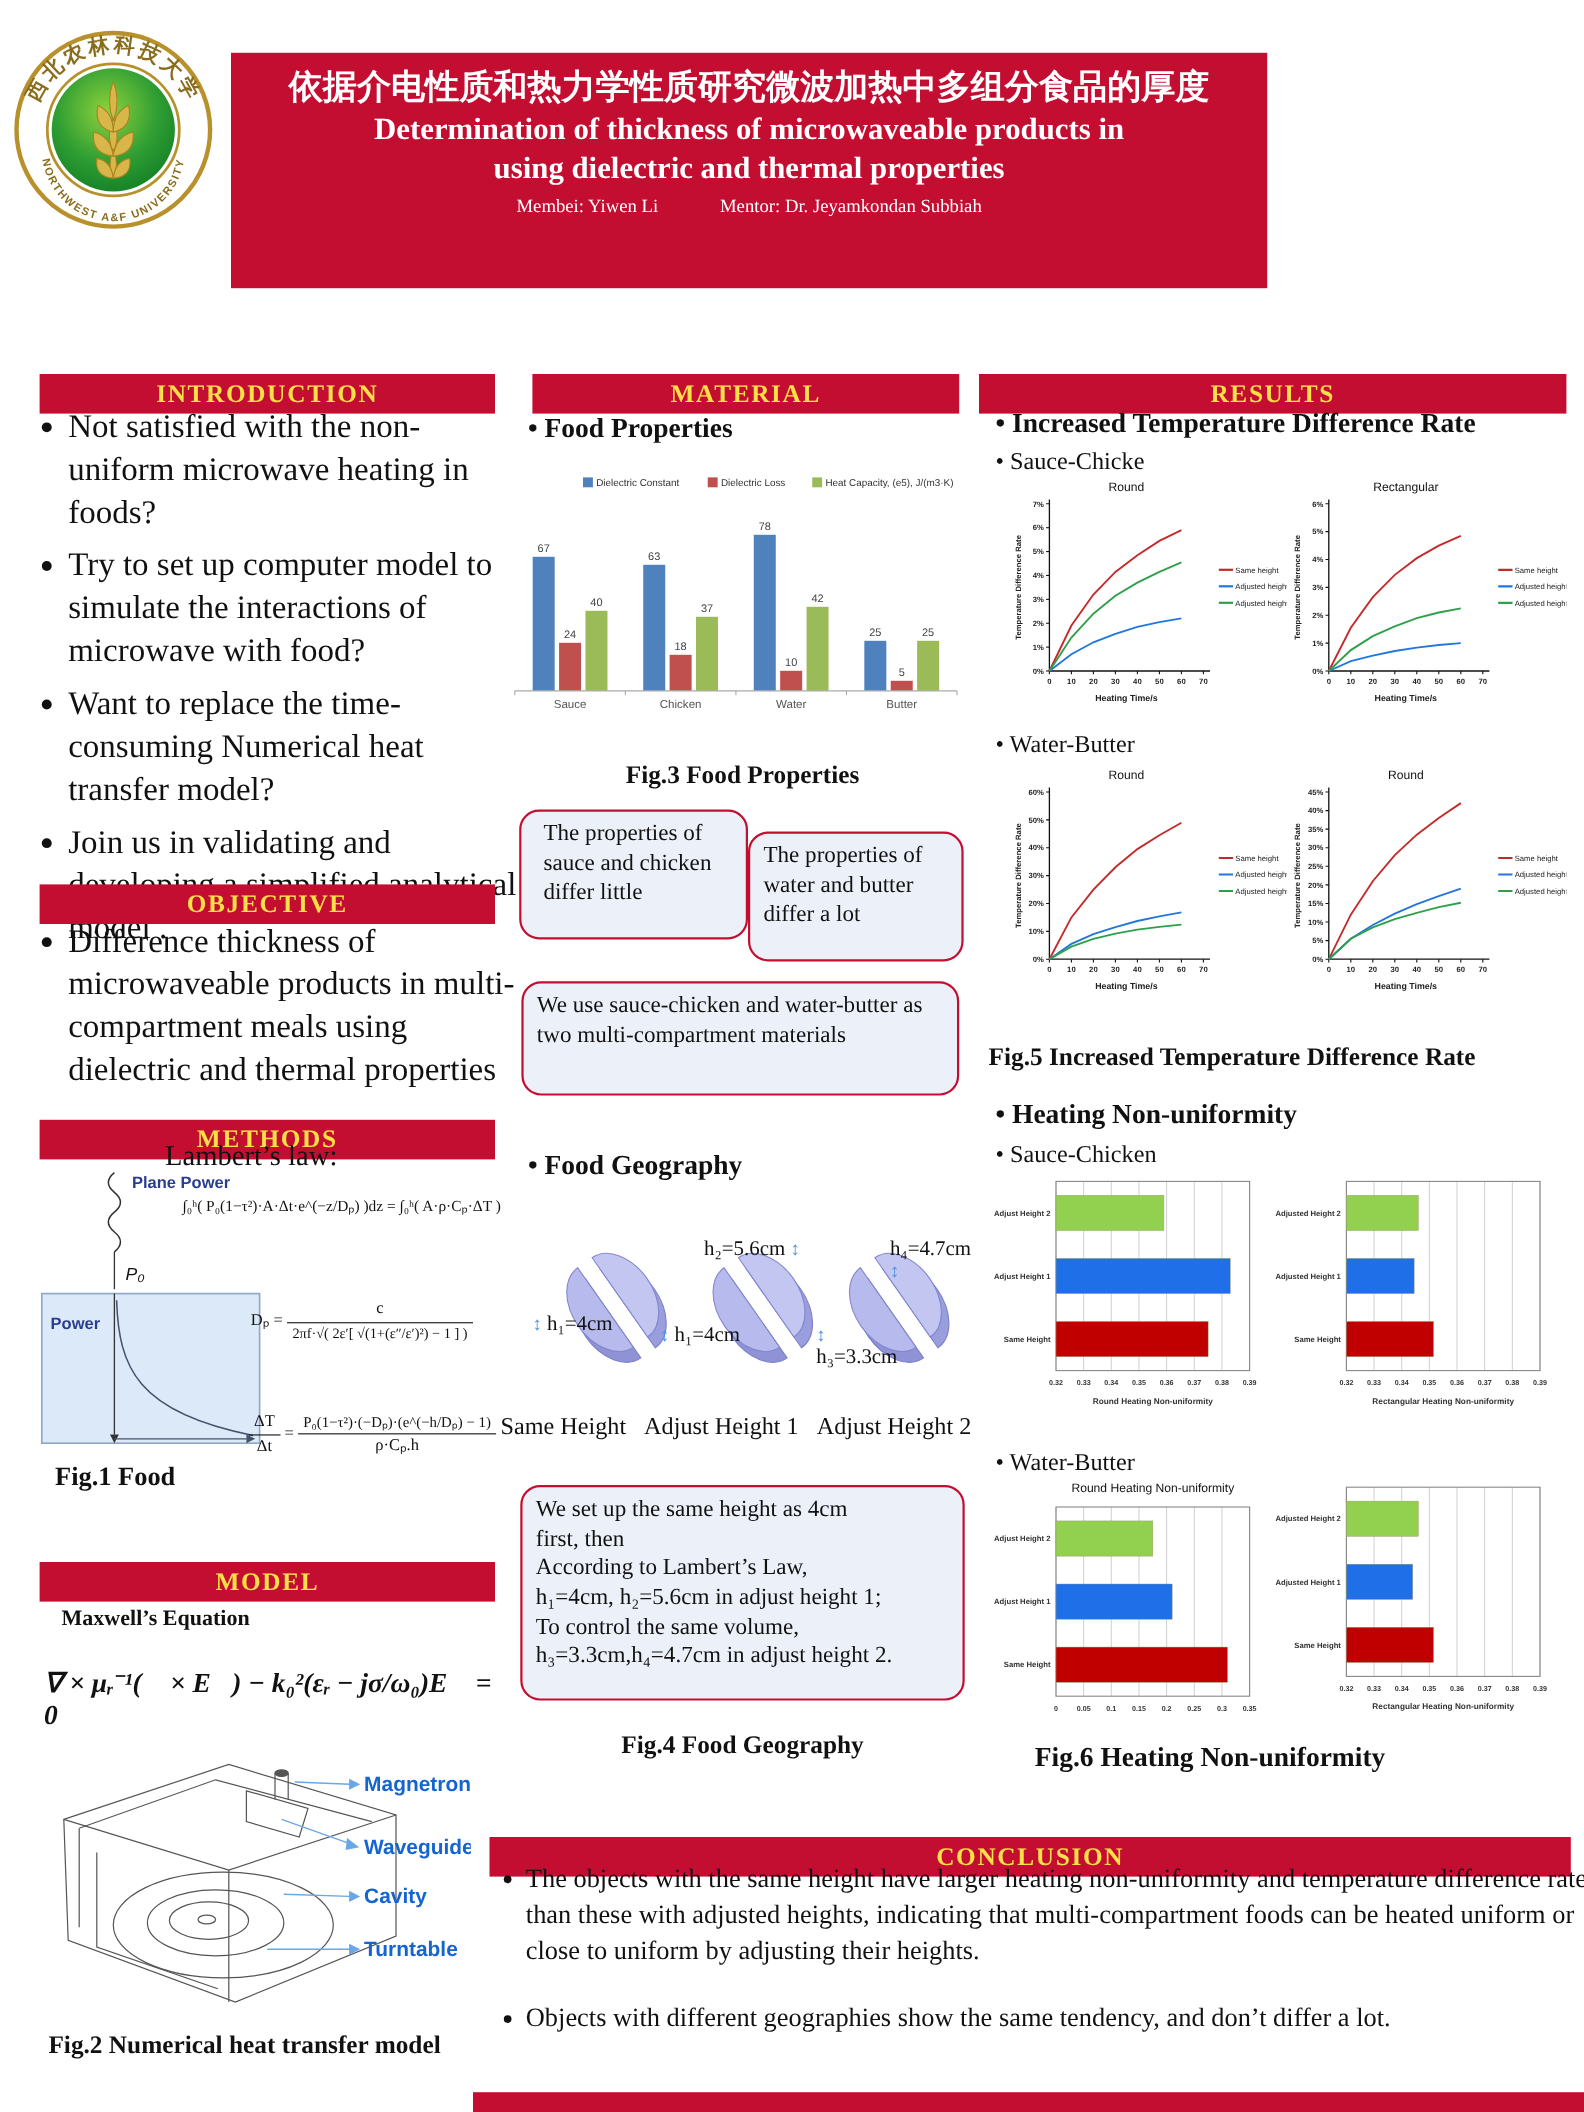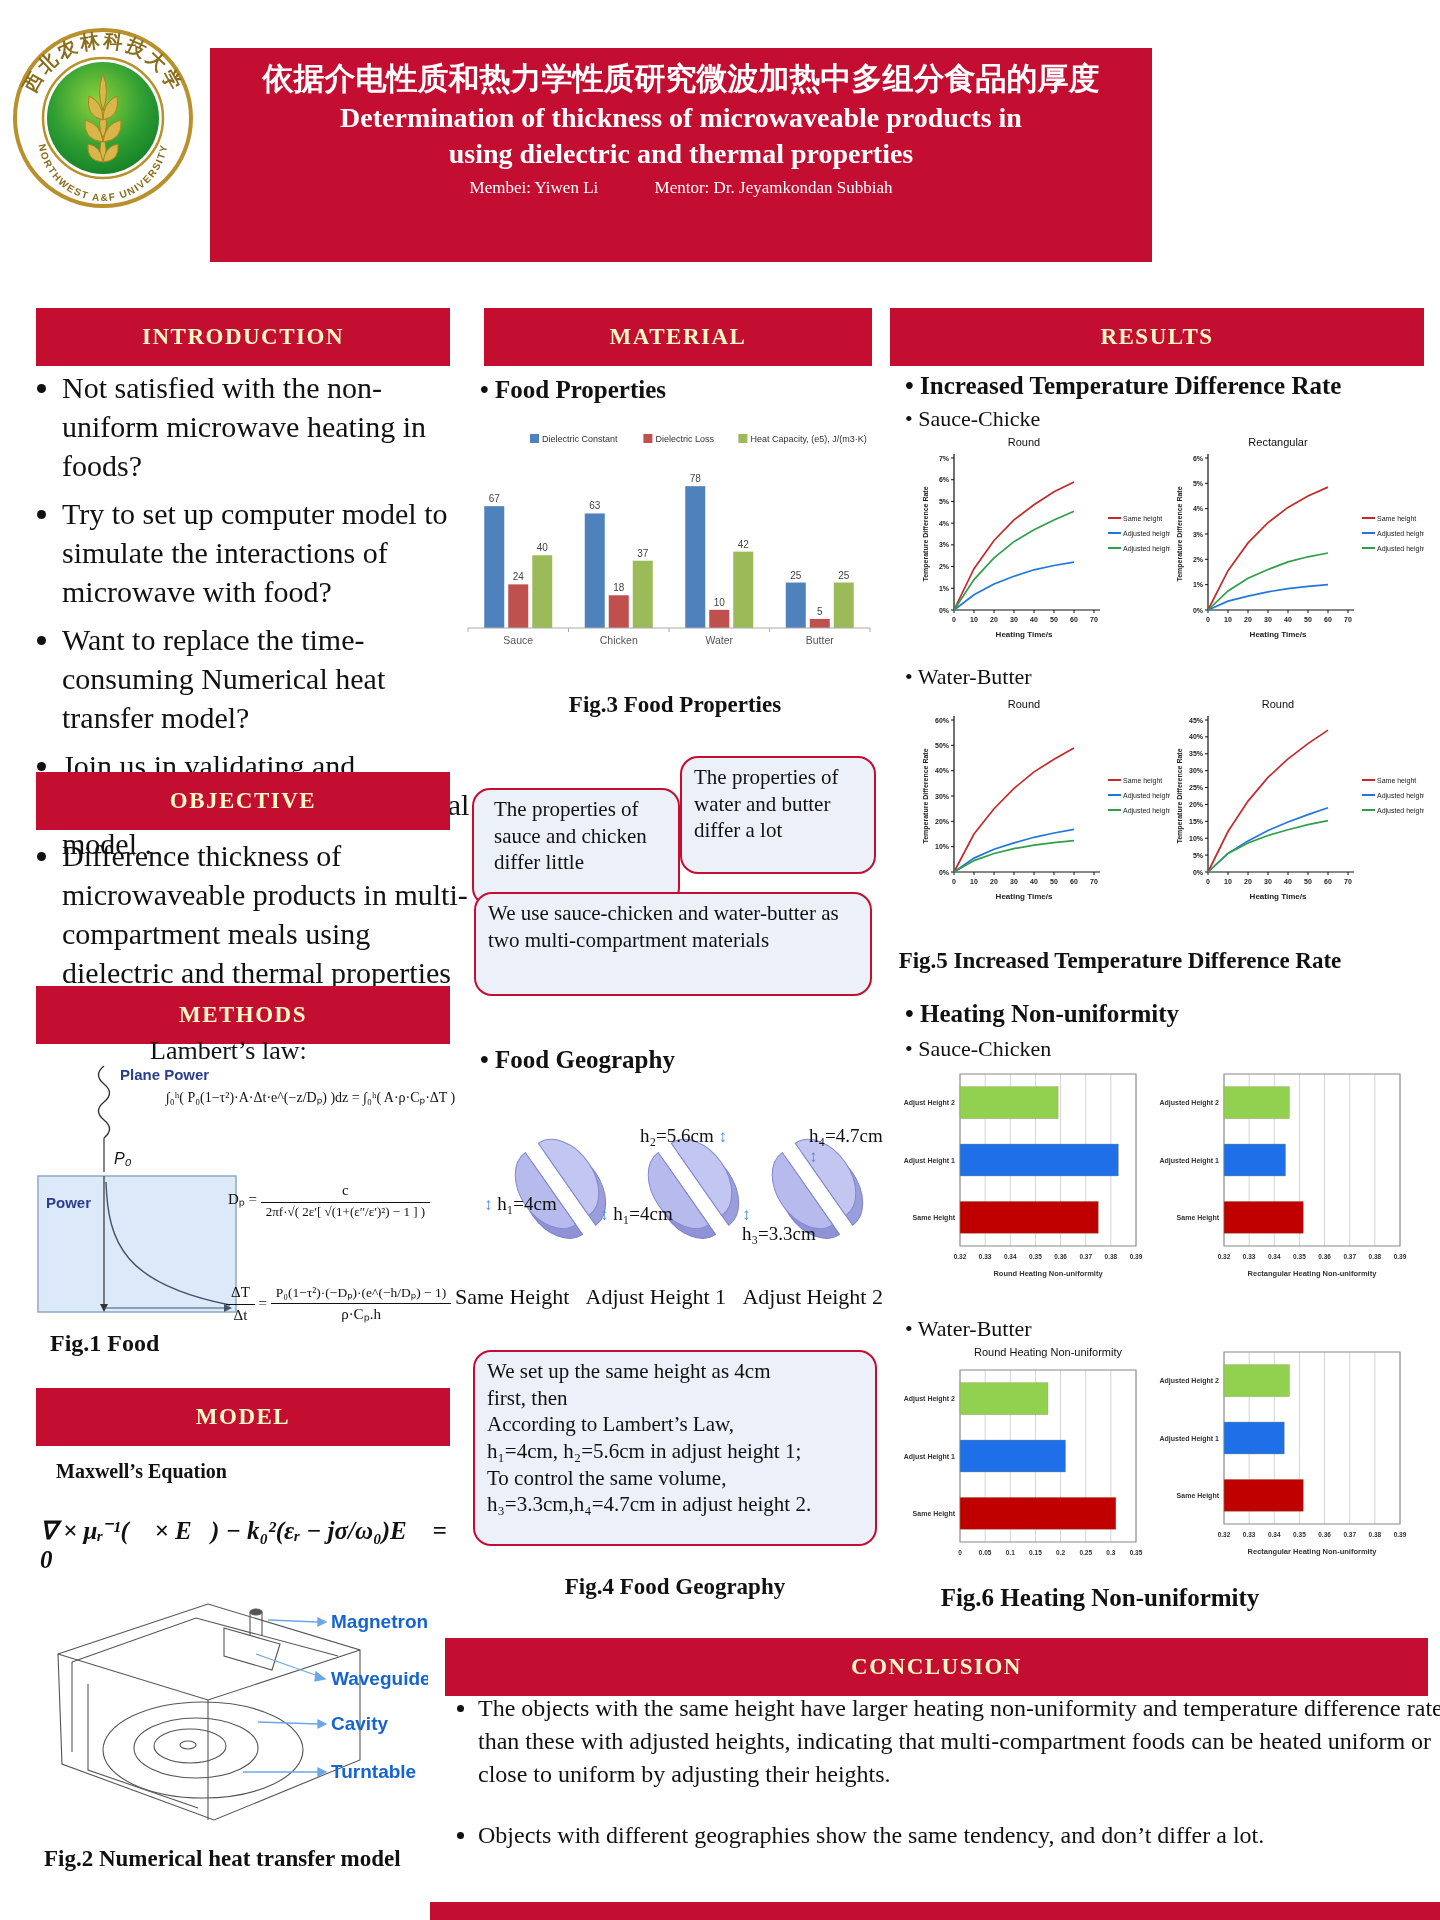--- a/index.html
+++ b/index.html
@@ -1,20 +1,20 @@
 <!DOCTYPE html>
 <html><head>
 <meta charset="utf-8">
 <style>
   html,body{margin:0;padding:0;background:#888;}
   #poster{position:relative;width:1440px;height:1920px;background:#fff;overflow:hidden;
           font-family:"Liberation Serif",serif;color:#111;}
   .abs{position:absolute;}
-  .redbar{background:#C40E31;color:#fef9c3;text-align:center;font-weight:bold;
-          font-size:23px;letter-spacing:1.5px;padding:16px 0;}
+  .redbar{background:#C40E31;color:#fde047;text-align:center;font-weight:bold;
+          font-size:23px;letter-spacing:1.5px;padding:5px 0;margin-top:32px;}
   .header-banner{background:#C40E31;color:#fff;text-align:center;}
   .title-zh{font-size:31px;font-weight:bold;padding-top:10px;}
   .title-en{font-size:28px;font-weight:bold;line-height:1.28;}
   .authors{font-size:17px;margin-top:6px;}
   .authors span{margin:0 26px;}
   ul.bullets{margin:0;padding-left:26px;}
   ul.bullets li{margin-bottom:9px;line-height:1.3;}
   .body-text{font-size:30px;}
   .bullet-heading{font-weight:bold;font-size:25px;}
   .bullet-heading::before,.sub-heading::before{content:"•  ";}
@@ -222,21 +222,21 @@
       <rect x="381.75" y="156.54545454545456" width="20" height="45.45454545454545" fill="#9BBB59"></rect>
       <text x="391.75" y="152.54545454545456" font-size="10" text-anchor="middle" fill="#444" font-family="Liberation Sans,sans-serif">25</text>
       <text x="367.75" y="218" font-size="10.5" text-anchor="middle" fill="#555" font-family="Liberation Sans,sans-serif">Butter</text>
       <line x1="317.5" y1="202" x2="317.5" y2="206" stroke="#aaa" stroke-width="1"></line>
       <line x1="16" y1="202" x2="418" y2="202" stroke="#aaa" stroke-width="1.2"></line>
       <line x1="418" y1="202" x2="418" y2="206" stroke="#aaa" stroke-width="1"></line>
     </svg>
 
   <div class="abs fig-caption" style="left:470px;top:692px;width:410px;">Fig.3 Food Properties</div>
 
-  <div class="abs notebox" style="left:472px;top:788px;width:172px;height:102px;padding-left:20px;">The properties of sauce and chicken differ little</div>
+  <div class="abs notebox" style="left:472px;top:736px;width:172px;height:102px;padding-left:20px;">The properties of sauce and chicken differ little</div>
 
   <div class="abs notebox" style="left:680px;top:756px;width:168px;height:102px;">The properties of water and butter differ a lot</div>
 
   <div class="abs notebox" style="left:474px;top:892px;width:370px;height:88px;">We use sauce-chicken and water-butter as two multi-compartment materials</div>
 
   <div class="abs bullet-heading" style="left:480px;top:1046px;">Food Geography</div>
 
   <svg class="abs" style="left:462px;top:1096px;" width="420" height="180" viewBox="0 0 420 180">
     <defs>
       <g id="pairShape">

